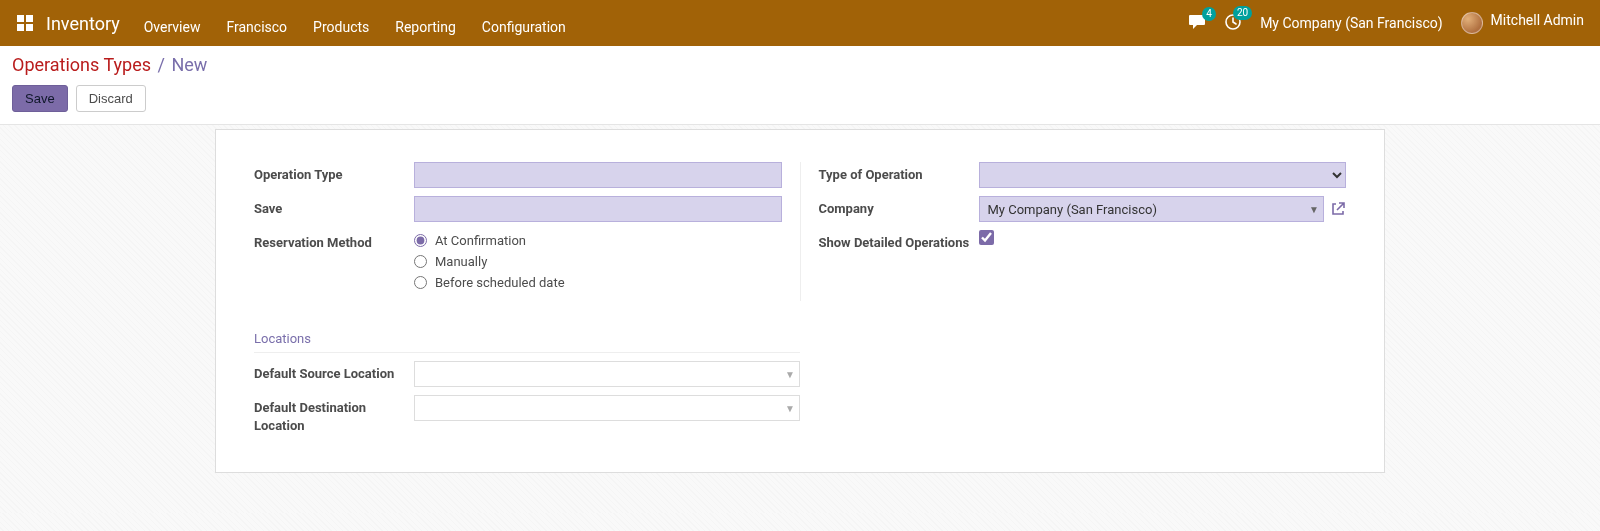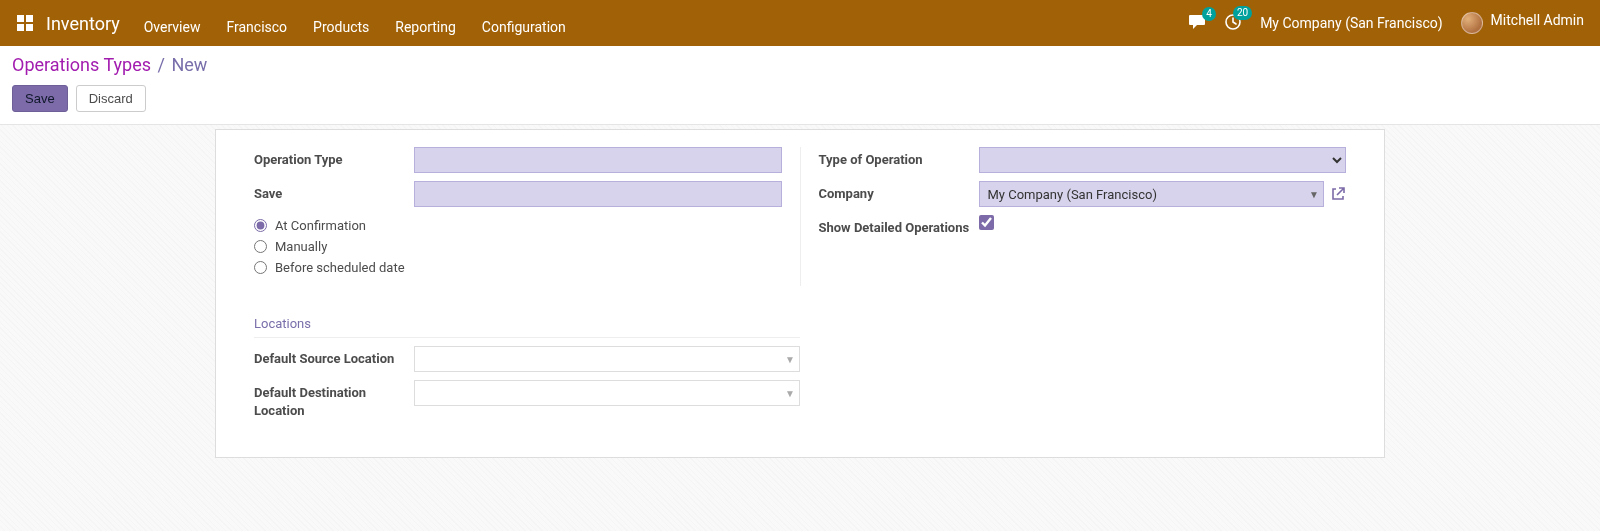--- a/index.html
+++ b/index.html
@@ -54,21 +54,21 @@
   .control-bar {
     background: #fff;
     border-bottom: 1px solid #e5e5e5;
     padding: 8px 12px 12px 12px;
   }
   .breadcrumb {
     font-size: 18px;
     color: #7a6fab;
     margin-bottom: 10px;
   }
-  .breadcrumb .crumb-link { color: #a21caf; cursor: pointer; }
+  .breadcrumb .crumb-link { color: #b91c1c; cursor: pointer; }
   .breadcrumb .sep { color: #7a6fab; margin: 0 2px; }
   .breadcrumb .current { color: #7a6fab; }
   .ctrl-buttons { display: flex; gap: 8px; }
   .btn {
     font-size: 13px;
     padding: 5px 12px;
     border-radius: 3px;
     cursor: pointer;
     border: 1px solid transparent;
   }
@@ -77,21 +77,21 @@
 
   
   .stage { padding: 0 0 40px 0; }
   .sheet {
     background: #fff;
     width: 1170px;
     max-width: 96%;
     margin: 0 auto;
     margin-top: 4px;
     border: 1px solid #ddd;
-    padding: 17px 20px 30px 20px;
+    padding: 32px 20px 30px 20px;
   }
   .form-cols { display: flex; gap: 0; }
   .col { flex: 1; padding: 0 18px; }
   .col + .col { border-left: 1px solid #eee; }
   .form-row { display: flex; align-items: flex-start; margin-bottom: 8px; }
   .form-row .lbl { width: 160px; font-weight: 700; color: #4c4c4c; padding-top: 4px; font-size: 13px; line-height: 1.35; }
   .form-row .fld { flex: 1; }
 
   .input-required {
     background: #d7d3ec;
@@ -219,20 +219,21 @@
             <input class="input-required" value="" style="">
           </div>
         </div>
         <div class="form-row">
           <div class="lbl">Save</div>
           <div class="fld">
             <input class="input-required" value="" style="">
           </div>
         </div>
         <div class="form-row">
+          <div class="lbl">Reservation Method</div>
           <div class="fld">
             <label class="radio-opt">
               <input type="radio" name="res" checked="" style="">
               <span>At Confirmation</span>
             </label>
             <label class="radio-opt">
               <input type="radio" name="res" style="">
               <span>Manually</span>
             </label>
             <label class="radio-opt">

